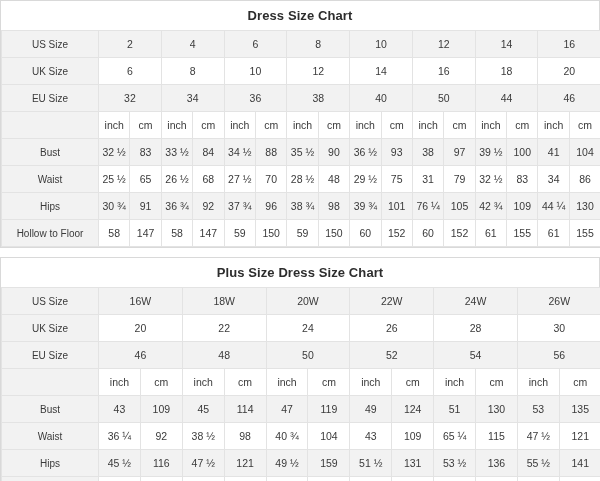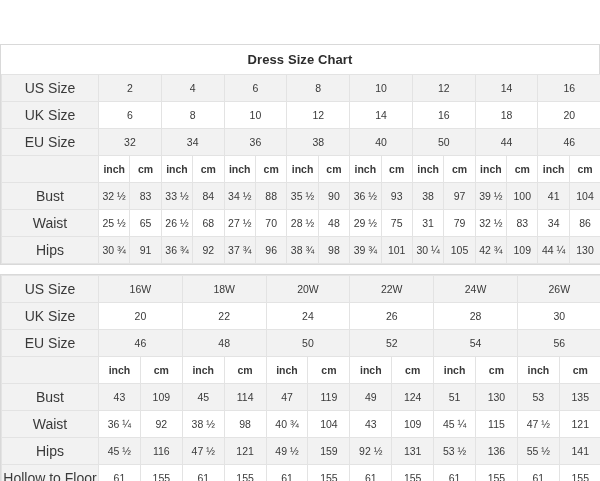--- a/index.html
+++ b/index.html
@@ -18,21 +18,20 @@
     width: 600px;
     height: 481px;
     position: relative;
     box-sizing: border-box;
   }
   .chart-block {
     width: 600px;
     box-sizing: border-box;
     border: 1px solid #d9d9d9;
     background: #ffffff;
-    margin-top: 44px;
   }
   .chart-block.second {
     margin-top: 9px;
   }
   .chart-title {
     text-align: center;
     font-size: 13px;
     font-weight: bold;
     color: #2d2d2d;
     padding: 7px 0 7px 0;
@@ -51,36 +50,35 @@
     height: 26px;
     color: #3a3a3a;
     padding: 0 1px;
     overflow: hidden;
     white-space: nowrap;
   }
   
   td.rowlabel {
     background: #f2f2f2;
     color: #3a3a3a;
-    font-size: 14px;
+    font-size: 10px;
   }
   
   tr.shaded td {
     background: #f2f2f2;
   }
   tr.plain td {
     background: #ffffff;
   }
   tr.shaded td.rowlabel, tr.plain td.rowlabel {
     background: #f2f2f2;
   }
   .unit-row td {
     font-size: 10.5px;
     color: #3a3a3a;
-    font-weight: bold;
   }
 </style>
 </head>
 <body>
 
 <div class="page">
 
   <div class="chart-block">
     <div class="chart-title">Dress Size Chart</div>
     <table class="size-table">
@@ -184,32 +182,52 @@
             <td>30 ¾</td>
             <td>91</td>
             <td>36 ¾</td>
             <td>92</td>
             <td>37 ¾</td>
             <td>96</td>
             <td>38 ¾</td>
             <td>98</td>
             <td>39 ¾</td>
             <td>101</td>
-            <td>30 ¼</td>
+            <td>76 ¼</td>
             <td>105</td>
             <td>42 ¾</td>
             <td>109</td>
             <td>44 ¼</td>
             <td>130</td>
           </tr>
+          <tr class="plain">
+            <td class="rowlabel">Hollow to Floor</td>
+            <td>58</td>
+            <td>147</td>
+            <td>58</td>
+            <td>147</td>
+            <td>59</td>
+            <td>150</td>
+            <td>59</td>
+            <td>150</td>
+            <td>60</td>
+            <td>152</td>
+            <td>60</td>
+            <td>152</td>
+            <td>61</td>
+            <td>155</td>
+            <td>61</td>
+            <td>155</td>
+          </tr>
         </tbody>
     </table>
   </div>
 
   <div class="chart-block second">
+    <div class="chart-title">Plus Size Dress Size Chart</div>
     <table class="size-table">
       <colgroup>
         <col style="width:97px">
         <col span="12" style="width:41.9px">
       </colgroup>
       <tbody>
           <tr class="shaded">
             <td class="rowlabel">US Size</td>
             <td colspan="2">16W</td>
             <td colspan="2">18W</td>
@@ -269,34 +287,34 @@
           <tr class="plain">
             <td class="rowlabel">Waist</td>
             <td>36 ¼</td>
             <td>92</td>
             <td>38 ½</td>
             <td>98</td>
             <td>40 ¾</td>
             <td>104</td>
             <td>43</td>
             <td>109</td>
-            <td>45 ¼</td>
+            <td>65 ¼</td>
             <td>115</td>
             <td>47 ½</td>
             <td>121</td>
           </tr>
           <tr class="shaded">
             <td class="rowlabel">Hips</td>
             <td>45 ½</td>
             <td>116</td>
             <td>47 ½</td>
             <td>121</td>
             <td>49 ½</td>
             <td>159</td>
-            <td>92 ½</td>
+            <td>51 ½</td>
             <td>131</td>
             <td>53 ½</td>
             <td>136</td>
             <td>55 ½</td>
             <td>141</td>
           </tr>
           <tr class="plain">
             <td class="rowlabel">Hollow to Floor</td>
             <td>61</td>
             <td>155</td>

